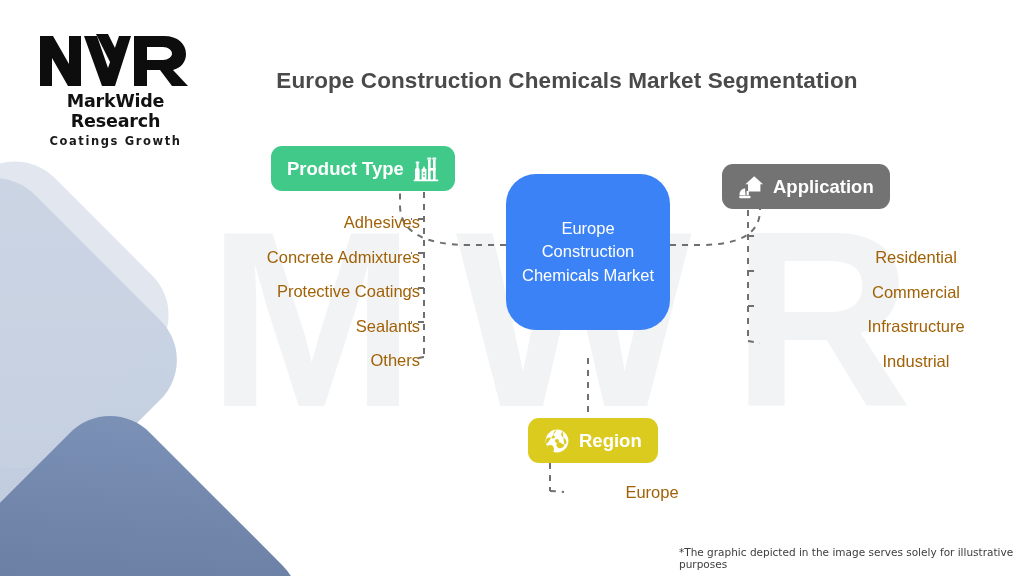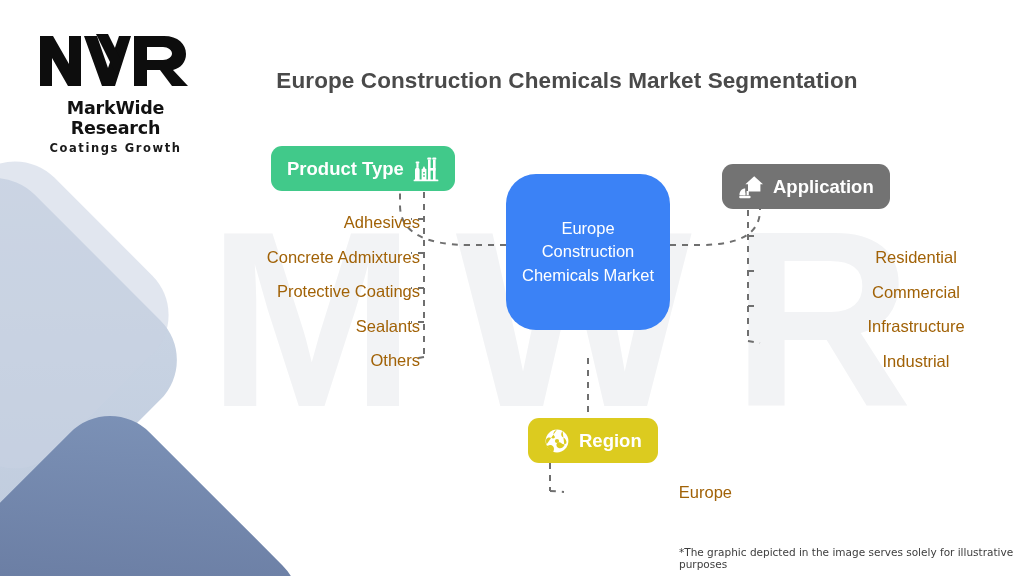--- a/index.html
+++ b/index.html
@@ -79,21 +79,21 @@
     height: 56px;
     margin: 0 auto;
     display: block;
   }
   .logo-name {
     font-family: "DejaVu Sans", sans-serif;
     font-size: 17.5px;
     font-weight: 700;
     color: #111111;
     letter-spacing: -0.2px;
-    margin-top: 10px;
+    margin-top: 3px;
   }
   .logo-tag {
     font-family: "DejaVu Sans", sans-serif;
     font-size: 11.5px;
     font-weight: 700;
     color: #1a1a1a;
     letter-spacing: 1.6px;
     margin-top: 3px;
   }
 
@@ -159,21 +159,21 @@
   }
 
   
   .leaf-list {
     position: absolute;
     font-size: 16.5px;
     color: #a16207;
   }
   .leaf-list.left  { left: 180px; top: 205px; width: 240px; text-align: right; }
   .leaf-list.right { left: 768px; top: 240px; width: 230px; text-align: center; margin-left: 33px; }
-  .leaf-list.bottom{ left: 572px; top: 480px; width: 160px; text-align: right; }
+  .leaf-list.bottom{ left: 572px; top: 480px; width: 160px; text-align: center; }
   .leaf-item { height: 34.5px; line-height: 34.5px; white-space: nowrap; }
   .leaf-list.bottom .leaf-item { height: 24px; line-height: 24px; }
 
   
   .connectors {
     position: absolute;
     left: 0;
     top: 0;
     width: 1024px;
     height: 576px;

